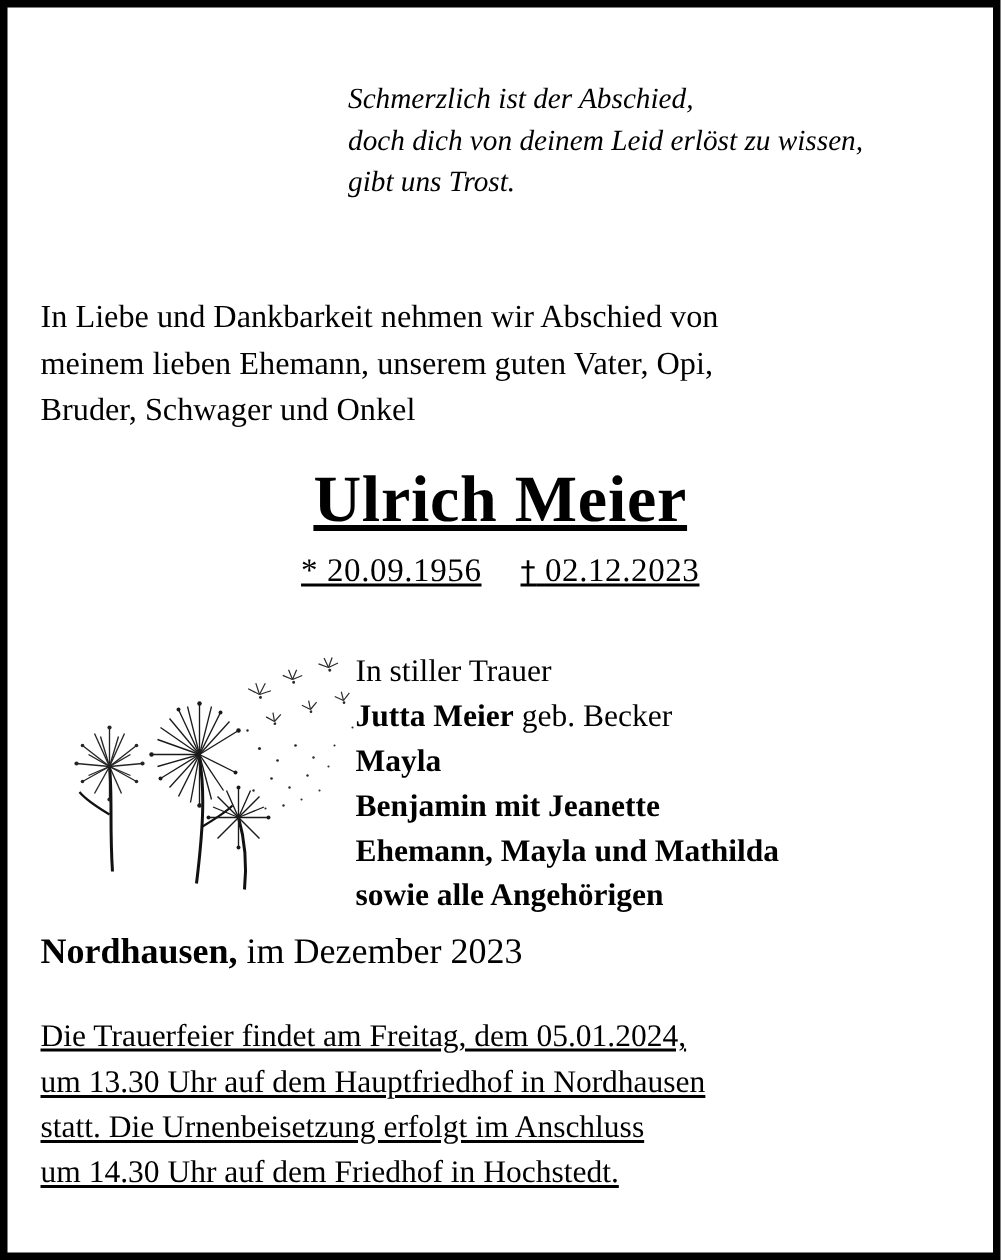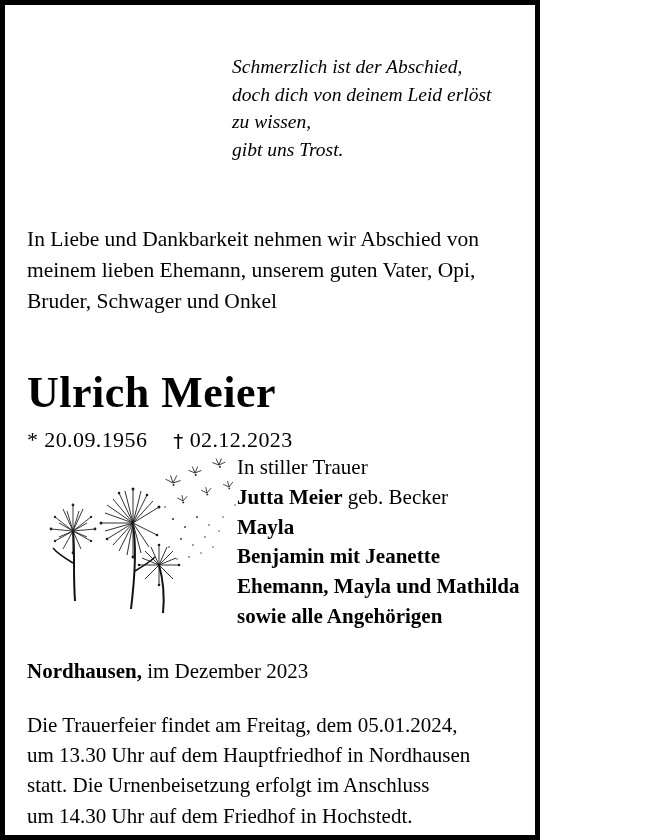--- a/index.html
+++ b/index.html
@@ -10,21 +10,21 @@
   body {
     width: 667px;
     height: 840px;
     font-family: "Liberation Serif", serif;
     color: #000000;
     overflow: hidden;
   }
   .obituary {
     position: relative;
     box-sizing: border-box;
-    width: 540px;
+    width: 667px;
     height: 840px;
     border: 5px solid #000000;
     background: #ffffff;
     padding: 40px 22px 10px 22px;
   }
 
   
   .verse {
     font-style: italic;
     font-size: 19.5px;
@@ -37,22 +37,23 @@
   
   .intro {
     font-size: 21.5px;
     line-height: 1.44;
     margin-top: 60px;
     white-space: pre-line;
   }
 
   
   .name-block {
-    text-align: left;
-    margin-top: 52px;
+    text-align: center;
+    margin-top: 20px;
+    text-decoration: underline;
   }
   .deceased-name {
     font-size: 44px;
     font-weight: bold;
     letter-spacing: 0.5px;
     line-height: 1.1;
   }
   .dates {
     font-size: 22px;
     margin-top: 10px;
@@ -64,20 +65,21 @@
   }
   .cross {
     font-family: "DejaVu Sans", sans-serif;
     font-size: 20px;
     vertical-align: -1px;
   }
 
   
   .mourn-row {
     position: relative;
+    margin-top: 40px;
     min-height: 180px;
   }
   .dandelion {
     position: absolute;
     left: -4px;
     top: -22px;
     width: 240px;
     height: 185px;
   }
   .mourners {
@@ -91,31 +93,32 @@
   .mourners .line.b {
     font-weight: bold;
   }
   .mourners .line .reg {
     font-weight: normal;
     text-align: center;
   }
 
   
   .place {
-    font-size: 21px;
-    margin-top: 26px;
+    font-size: 24px;
+    margin-top: 9px;
   }
   .place b { font-weight: bold; }
 
   
   .details {
     font-size: 21px;
     line-height: 1.44;
     margin-top: 26px;
     white-space: pre-line;
+    text-decoration: underline;
   }
 </style>
 </head>
 <body>
 
 <div class="obituary">
 
   <div class="verse">Schmerzlich ist der Abschied,
 doch dich von deinem Leid erlöst zu wissen,
 gibt uns Trost.</div>

